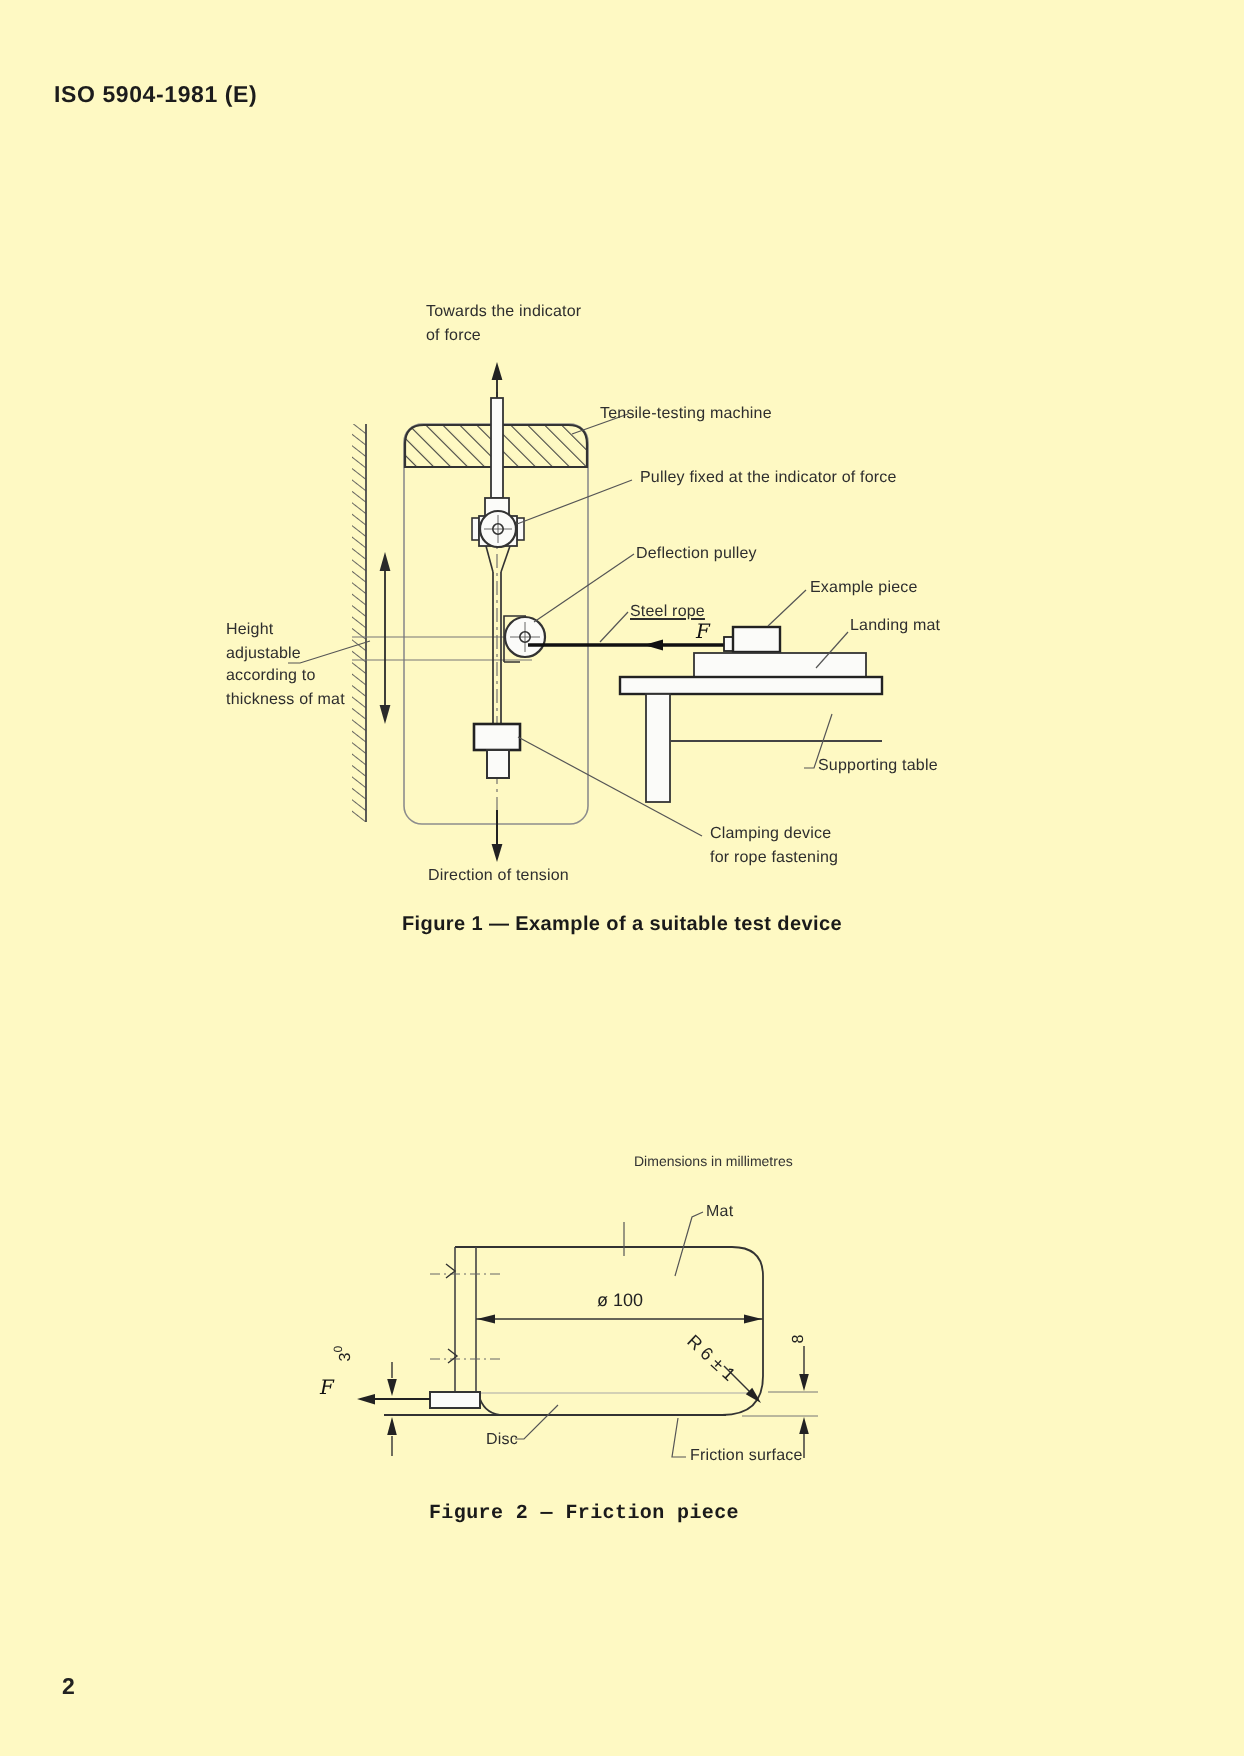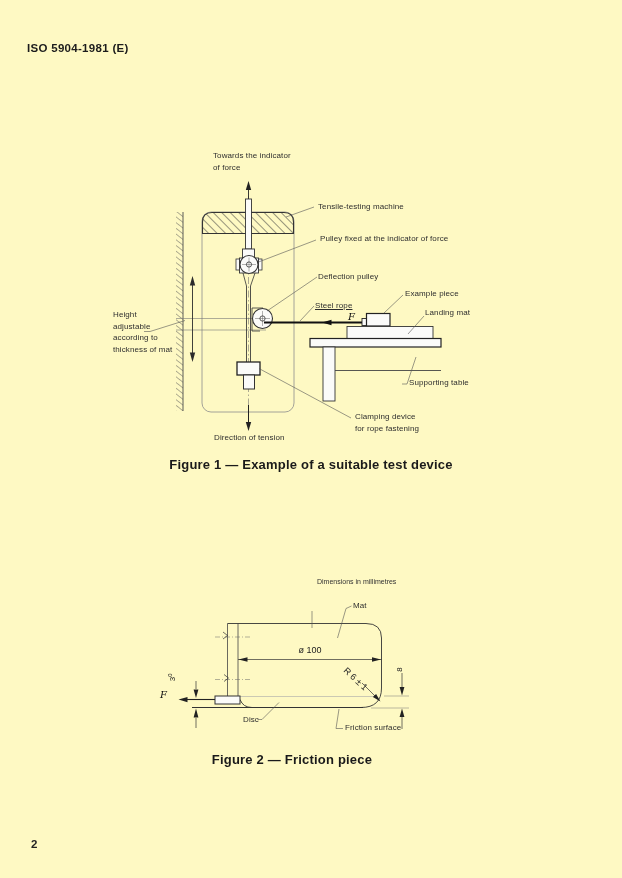--- a/index.html
+++ b/index.html
@@ -2,21 +2,21 @@
 <html><head>
 <meta charset="utf-8">
 <style>
   html,body{margin:0;padding:0;background:#e9e9e7;}
   .page{position:relative;width:622px;height:878px;margin:0 auto;background:#fef9c3;overflow:hidden;
         font-family:"Liberation Sans",sans-serif;color:#2e2e2e;}
   svg{position:absolute;left:0;top:0;}
   .hdr{position:absolute;left:27px;top:42px;font-size:11.5px;font-weight:bold;color:#1c1c1c;letter-spacing:.3px;}
   .pagenum{position:absolute;left:31px;top:838px;font-size:11.5px;font-weight:bold;color:#222;}
   .lbl{position:absolute;font-size:8px;line-height:11.5px;color:#2e2e2e;white-space:nowrap;letter-spacing:.1px;}
-  .cap{position:absolute;font-size:13px;font-weight:bold;color:#1a1a1a;text-align:center;letter-spacing:.2px;white-space:nowrap;}
+  .cap{position:absolute;font-size:10px;font-weight:bold;color:#1a1a1a;text-align:center;letter-spacing:.2px;white-space:nowrap;}
   .note{position:absolute;left:317px;top:578px;font-size:7px;color:#333;}
   .dim{position:absolute;font-size:9px;color:#222;white-space:nowrap;}
   .forceF{position:absolute;font-family:"DejaVu Serif",serif;font-style:italic;font-size:10px;color:#111;}
   .rot-ccw{transform:rotate(-90deg);transform-origin:center center;text-align:center;}
   .rot-r{transform:rotate(43deg);transform-origin:0 50%;}
   sup{font-size:6px;}
 </style>
 </head>
 <body>
 
@@ -198,21 +198,21 @@
       <path d="M343,728.5 H336 L339,709"></path>
     </g>
   </svg>
 
   <div class="hdr">ISO 5904-1981 (E)</div>
 
   <div class="lbl" style="left:213px;top:150px;">
     <div>Towards the indicator</div>
     <div>of force</div>
   </div>
-  <div class="lbl" style="left:318px;top:201px;">Tensile-testing machine</div>
+  <div class="lbl" style="left:300px;top:201px;">Tensile-testing machine</div>
   <div class="lbl" style="left:320px;top:233px;">Pulley fixed at the indicator of force</div>
   <div class="lbl" style="left:318px;top:271px;">Deflection pulley</div>
   <div class="lbl" style="left:315px;top:300px;text-decoration:underline;">Steel rope</div>
   <div class="lbl" style="left:405px;top:288px;">Example piece</div>
   <div class="lbl" style="left:425px;top:307px;">Landing mat</div>
   <div class="forceF" style="left:348px;top:311px;">F</div>
   <div class="lbl" style="left:409px;top:377px;">Supporting table</div>
   <div class="lbl" style="left:355px;top:411px;">
     <div>Clamping device</div>
     <div>for rope fastening</div>
@@ -232,16 +232,16 @@
   <div class="lbl" style="left:345px;top:722px;">Friction surface</div>
   <div class="forceF" style="left:160px;top:689px;">F</div>
 
   <div class="dim" style="left:288px;top:645px;width:44px;text-align:center;">ø 100</div>
   <div class="dim rot-r" style="left:345px;top:664px;">R 6 ± 1</div>
   <div class="dim rot-ccw" style="left:392px;top:665px;width:14px;font-size:8px;">8</div>
   <div class="dim rot-ccw" style="left:162px;top:672px;width:20px;font-size:8px;">
     <span>3</span><sup>0</sup>
   </div>
 
-  <div class="cap" style="left:162px;top:752px;width:260px;">Figure 2 — Friction piece</div>
+  <div class="cap" style="left:162px;top:752px;width:260px;font-family:Liberation Mono, monospace;">Figure 2 — Friction piece</div>
 
   <div class="pagenum">2</div>
 </div>
 
 </body></html>

